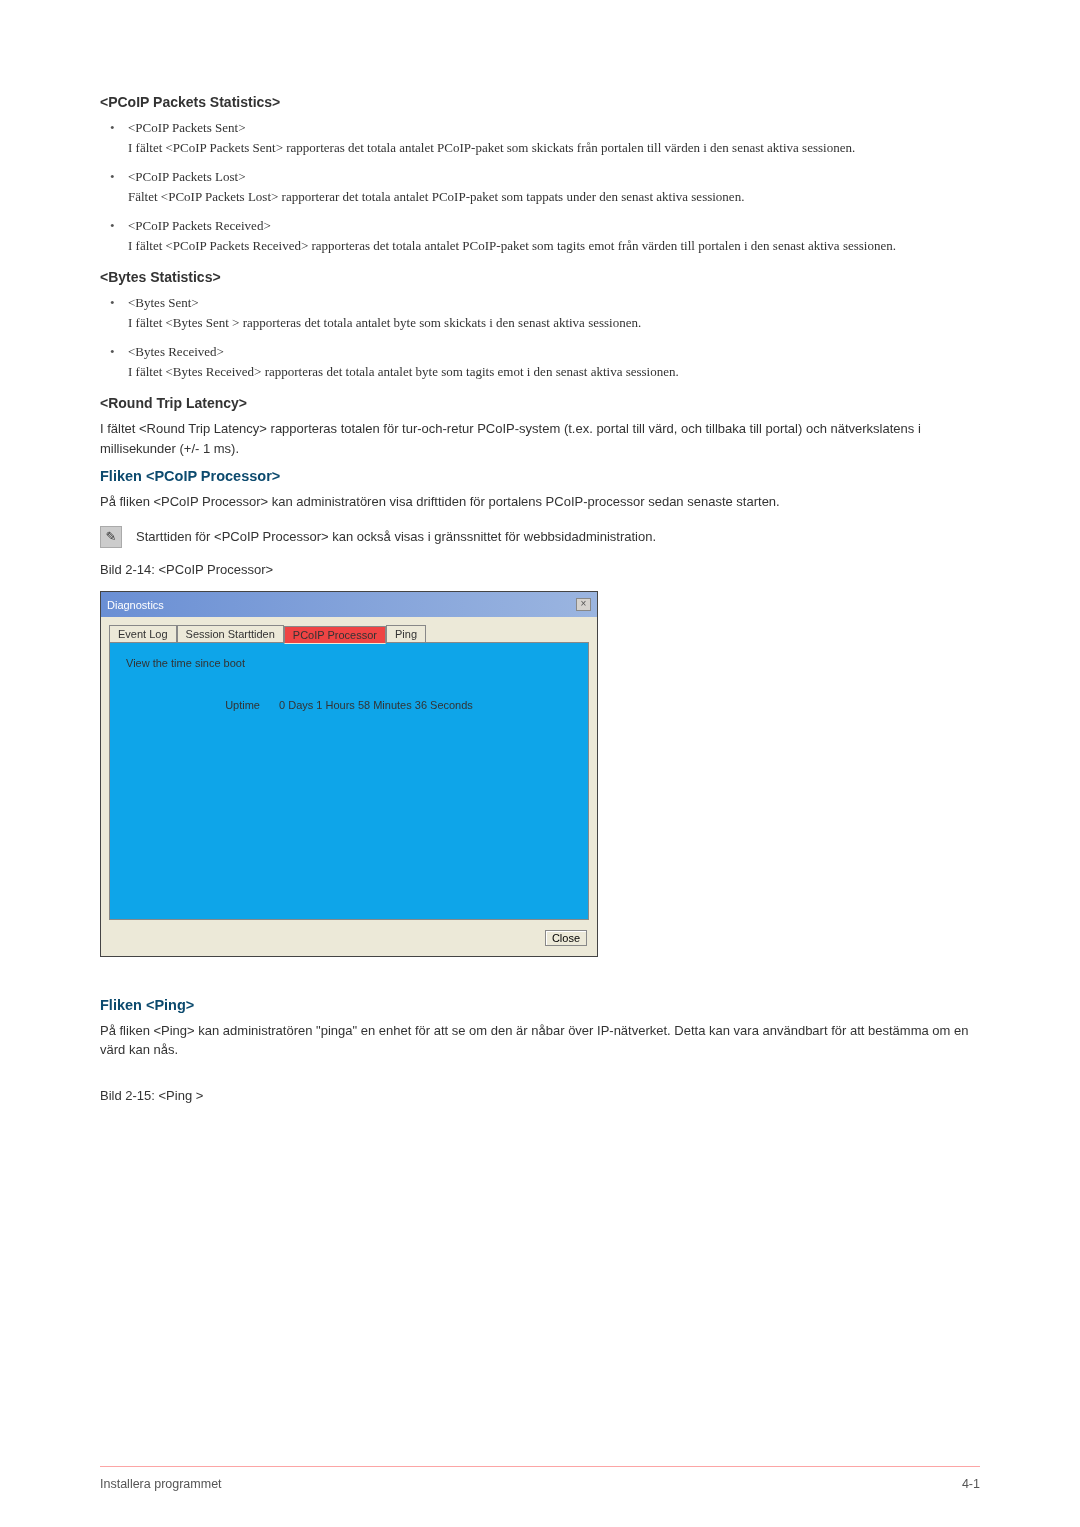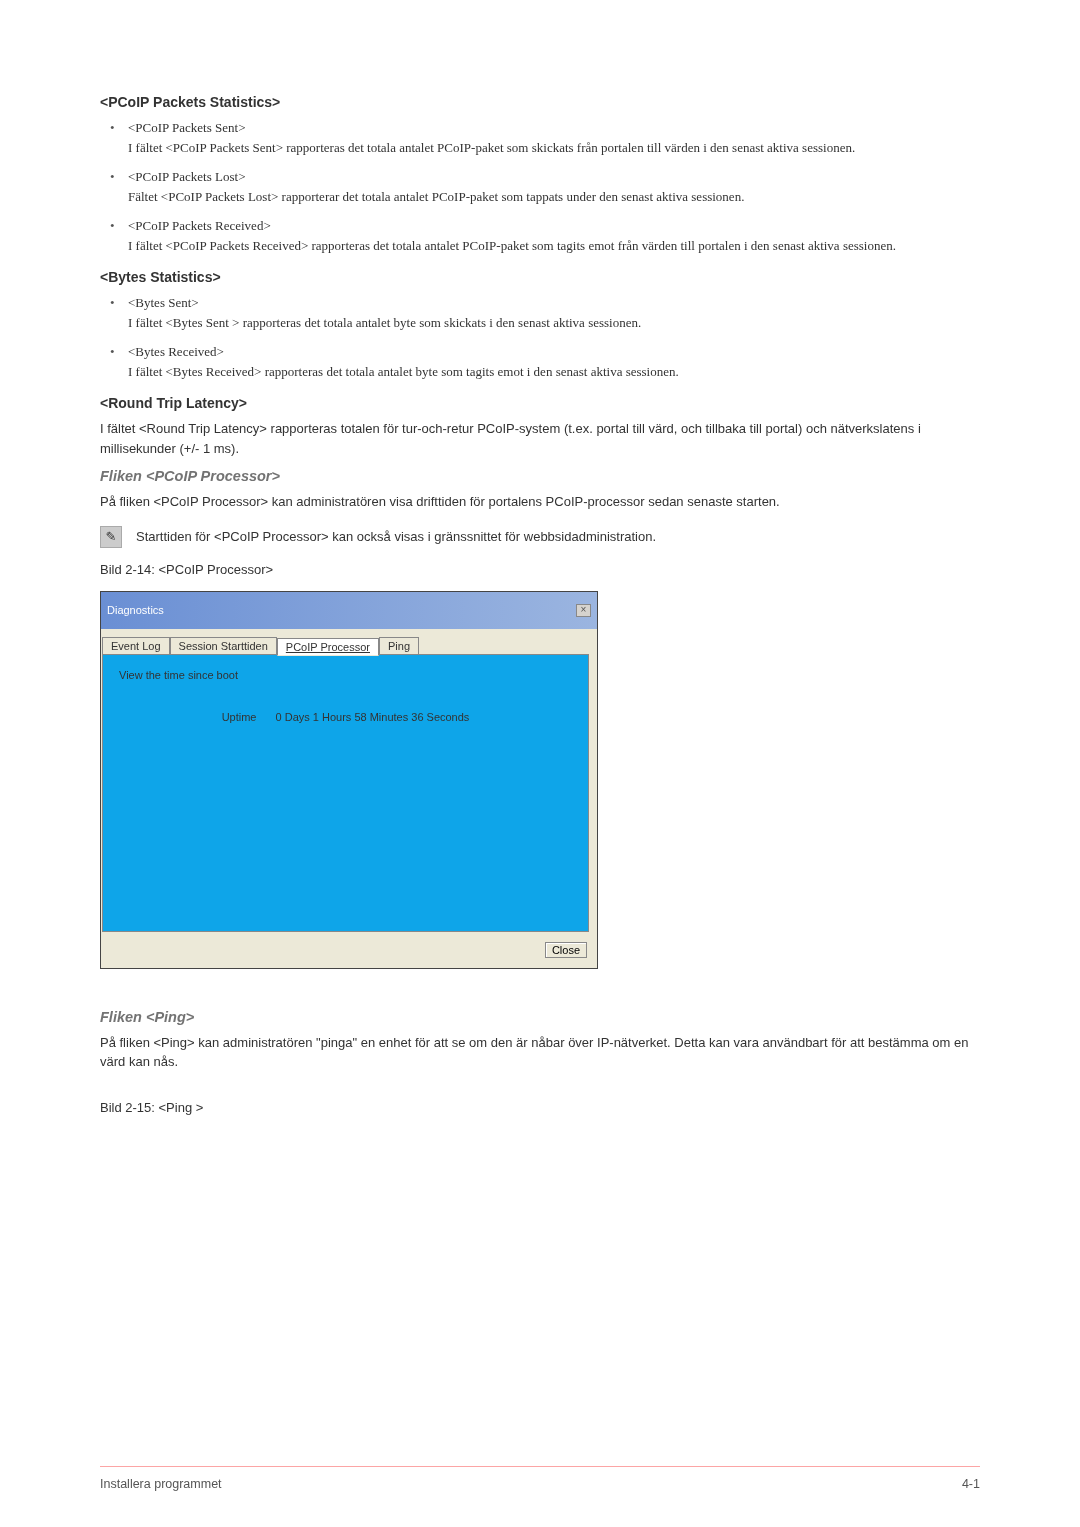--- a/index.html
+++ b/index.html
@@ -16,24 +16,23 @@
     h3 {
       font-size: 14px;
       font-weight: bold;
       color: #333;
       margin-bottom: 8px;
       margin-top: 14px;
     }
     h4 {
       font-size: 14.5px;
       font-weight: bold;
-      color: #737373;
+      color: #0c4a6e;
       margin-top: 8px;
       margin-bottom: 8px;
-      font-style: italic;
     }
     ul {
       list-style: none;
       padding-left: 0;
       margin-bottom: 10px;
     }
     ul li {
       position: relative;
       padding-left: 28px;
       margin-bottom: 10px;
@@ -81,60 +80,59 @@
     .dialog {
       width: 498px;
       border: 1px solid #444;
       background: #ece9d8;
       margin-bottom: 40px;
     }
     .dialog-title {
       background: linear-gradient(to right, #6a8fd4, #9bb5e0);
       color: #fff;
       font-size: 11px;
-      padding: 12px 6px;
+      padding: 6px 6px;
       display: flex;
       justify-content: space-between;
-      align-items: flex-start;
+      align-items: flex-end;
     }
     .dialog-close {
       width: 15px;
       height: 13px;
       background: #d6d3ce;
       border: 1px solid #888;
       color: #555;
       font-size: 10px;
       display: inline-flex;
       align-items: center;
       justify-content: center;
       line-height: 1;
     }
     .dialog-inner {
-      padding: 8px 8px 10px 1px;
+      padding: 8px 8px 10px 8px;
     }
     .tabs {
       display: flex;
       gap: 0;
       font-size: 11px;
       margin-bottom: -1px;
       position: relative;
       z-index: 2;
     }
     .tab {
       padding: 2px 8px;
       border: 1px solid #888;
       background: #ece9d8;
       border-bottom: 1px solid #888;
       position: relative;
     }
     .tab.active {
-      background: #ffffff;
+      background: #ef4444;
       border-bottom: 1px solid #ece9d8;
       top: 1px;
-      text-decoration: underline;
     }
     .tab-panel {
       border: 1px solid #888;
       background: #0ea5e9;
       padding: 14px 16px 18px 16px;
       height: 278px;
       position: relative;
       z-index: 1;
     }
     .panel-desc {

